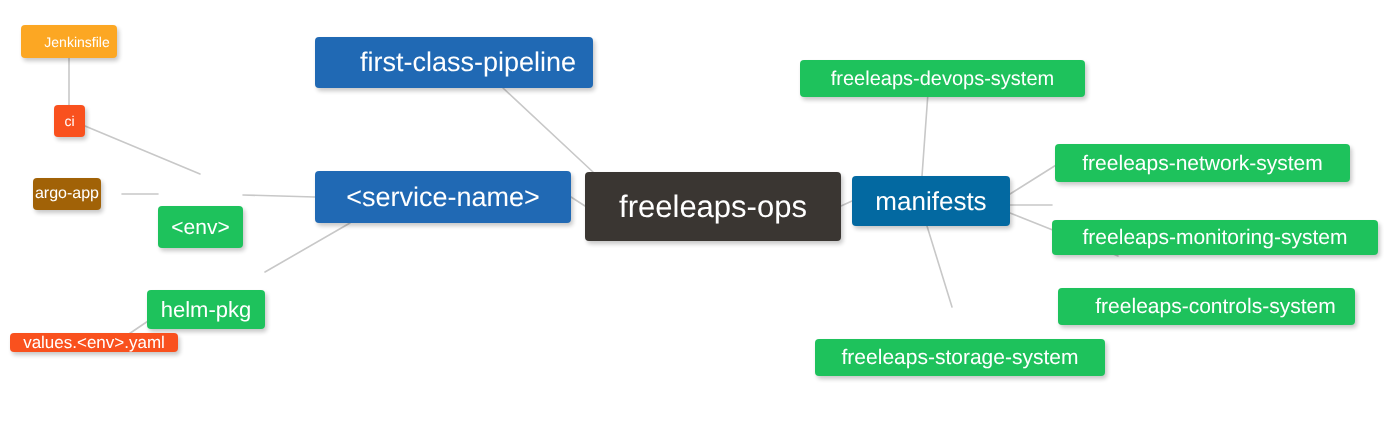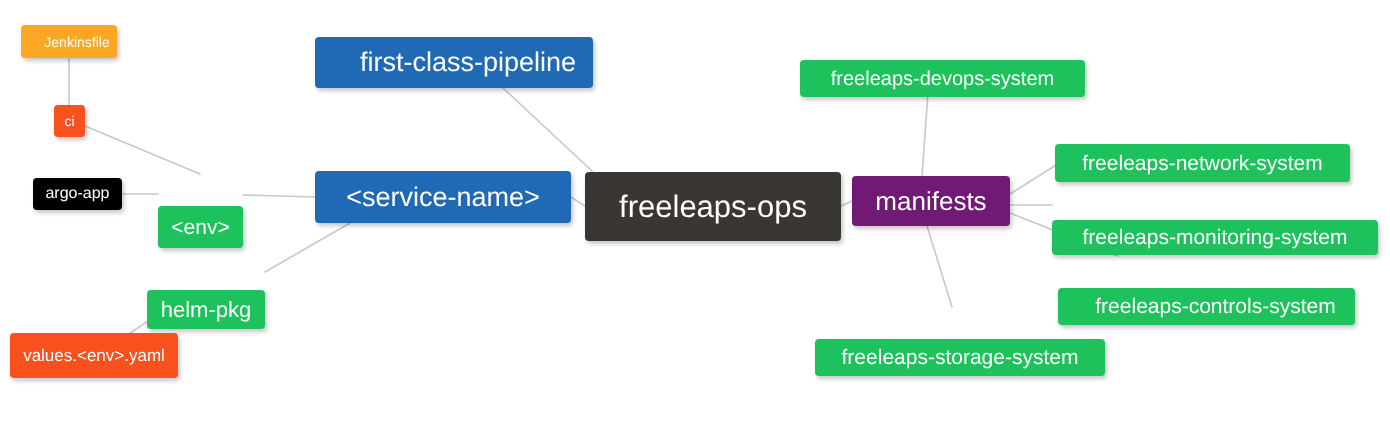--- a/index.html
+++ b/index.html
@@ -61,26 +61,26 @@
       <line x1="922" y1="176" x2="930" y2="65" stroke="#c8c8c8" stroke-width="1.6" stroke-linecap="round"></line>
       <line x1="1010" y1="194" x2="1080" y2="150" stroke="#c8c8c8" stroke-width="1.6" stroke-linecap="round"></line>
       <line x1="1010" y1="205" x2="1052" y2="205" stroke="#c8c8c8" stroke-width="1.6" stroke-linecap="round"></line>
       <line x1="1010" y1="213" x2="1118" y2="256" stroke="#c8c8c8" stroke-width="1.6" stroke-linecap="round"></line>
       <line x1="927" y1="226" x2="952" y2="307" stroke="#c8c8c8" stroke-width="1.6" stroke-linecap="round"></line>
     </svg>
   <div id="node-layer">
       <div class="node node-root" style="left: 585px; top: 172px; width: 256px; height: 69px; font-size: 31px; background: rgb(58, 54, 50);">freeleaps-ops</div>
       <div class="node node-blue" style="left: 315px; top: 37px; width: 278px; height: 51px; font-size: 27px; background: rgb(32, 105, 180); padding-left: 28px;">first-class-pipeline</div>
       <div class="node node-blue" style="left: 315px; top: 171px; width: 256px; height: 52px; font-size: 27px; background: rgb(32, 105, 180);">&lt;service-name&gt;</div>
-      <div class="node node-blue" style="left: 852px; top: 176px; width: 158px; height: 50px; font-size: 26px; background: #701a75;">manifests</div>
+      <div class="node node-blue" style="left: 852px; top: 176px; width: 158px; height: 50px; font-size: 26px; background: #0369a1;">manifests</div>
       <div class="node node-green" style="left: 158px; top: 174px; width: 85px; height: 42px; font-size: 21px; background: rgb(30, 194, 92);">&lt;env&gt;</div>
       <div class="node node-green" style="left: 147px; top: 258px; width: 118px; height: 39px; font-size: 22px; background: rgb(30, 194, 92);">helm-pkg</div>
       <div class="node node-orange" style="left: 21px; top: 25px; width: 96px; height: 33px; font-size: 14px; background: rgb(252, 167, 35);">Jenkinsfile</div>
       <div class="node node-red" style="left: 54px; top: 105px; width: 31px; height: 32px; font-size: 14px; background: rgb(249, 81, 30);">ci</div>
-      <div class="node node-red" style="left: 33px; top: 178px; width: 89px; height: 32px; font-size: 16px; background: #000000;">argo-app</div>
-      <div class="node node-red" style="left: 10px; top: 333px; width: 168px; height: 45px; font-size: 17px; background: rgb(249, 81, 30);">values.&lt;env&gt;.yaml</div>
+      <div class="node node-red" style="left: 33px; top: 178px; width: 68px; height: 32px; font-size: 16px; background: #a16207;">argo-app</div>
+      <div class="node node-red" style="left: 10px; top: 333px; width: 168px; height: 19px; font-size: 17px; background: rgb(249, 81, 30);">values.&lt;env&gt;.yaml</div>
       <div class="node node-green" style="left: 800px; top: 28px; width: 285px; height: 37px; font-size: 20px; background: rgb(30, 194, 92);">freeleaps-devops-system</div>
       <div class="node node-green" style="left: 1055px; top: 112px; width: 295px; height: 38px; font-size: 21px; background: rgb(30, 194, 92);">freeleaps-network-system</div>
       <div class="node node-green" style="left: 1052px; top: 188px; width: 326px; height: 35px; font-size: 21px; background: rgb(30, 194, 92);">freeleaps-monitoring-system</div>
       <div class="node node-green" style="left: 1058px; top: 256px; width: 297px; height: 37px; font-size: 21px; background: rgb(30, 194, 92); padding-left: 18px;">freeleaps-controls-system</div>
       <div class="node node-green" style="left: 815px; top: 307px; width: 290px; height: 37px; font-size: 21px; background: rgb(30, 194, 92);">freeleaps-storage-system</div>
     </div>
 </div>
 
 </body></html>

